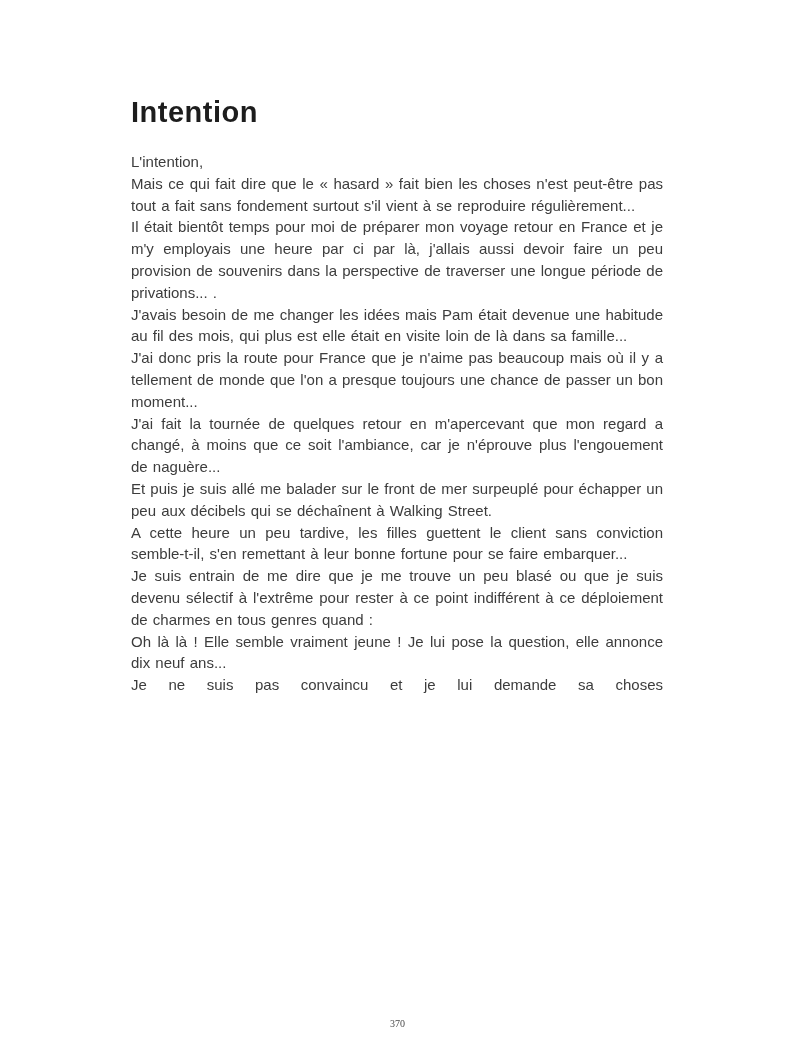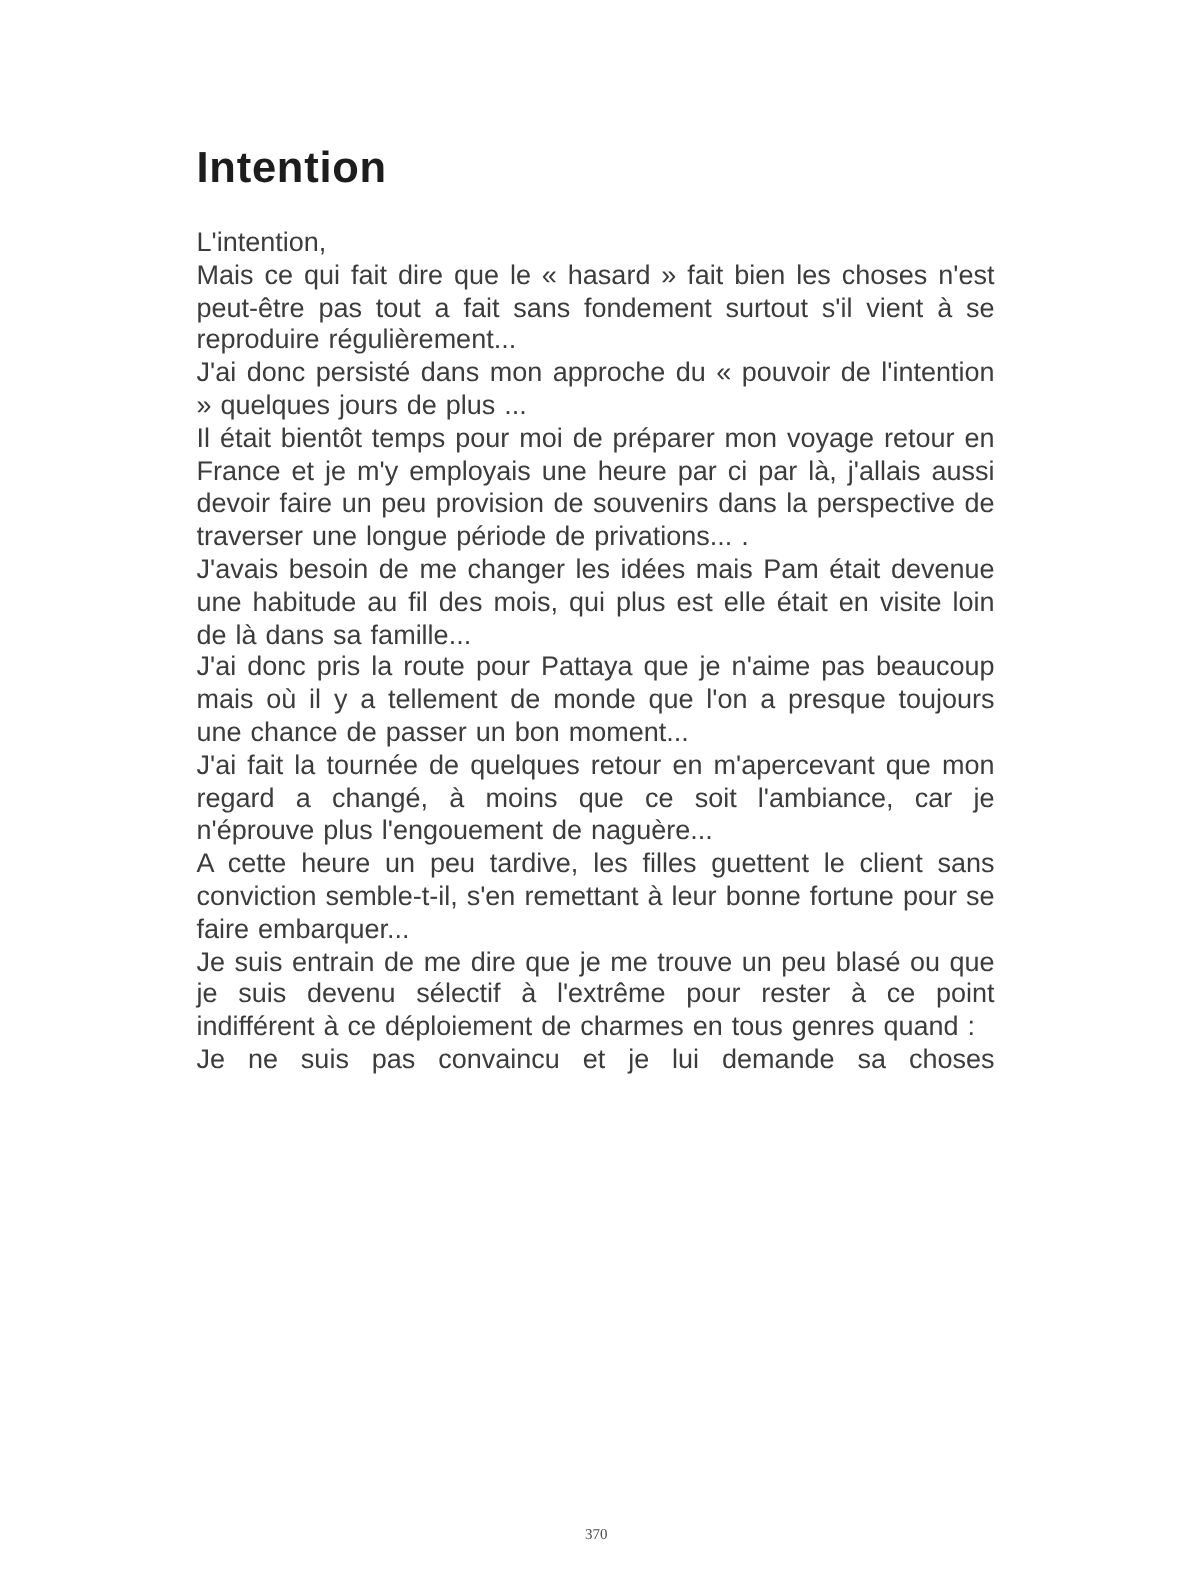--- a/index.html
+++ b/index.html
@@ -26,21 +26,21 @@
     font-weight: bold;
     color: #1d1d1d;
     margin: 0 0 22px 0;
     letter-spacing: 0.5px;
   }
   .body-text {
     width: 532px;
   }
   .body-paragraph {
     margin: 0;
-    font-size: 18px;
+    font-size: 15px;
     line-height: 21.8px;
     color: #3c3c3c;
     text-align: justify;
     word-spacing: 1px;
   }
   .last-line-justified {
     text-align-last: justify;
   }
   .page-number {
     position: absolute;
@@ -55,24 +55,25 @@
 </style>
 </head>
 <body>
 
 <div class="page">
   <h1 class="title">Intention</h1>
 
   <div class="body-text">
       <p class="body-paragraph">L'intention,</p>
       <p class="body-paragraph">Mais ce qui fait dire que le « hasard » fait bien les choses n'est peut-être pas tout a fait sans fondement surtout s'il vient à se reproduire régulièrement...</p>
-      <p class="body-paragraph">J'ai donc persisté dans mon approche du « pouvoir de l'intention » quelques jours de plus ...</p>
       <p class="body-paragraph">Il était bientôt temps pour moi de préparer mon voyage retour en France et je m'y employais une heure par ci par là, j'allais aussi devoir faire un peu provision de souvenirs dans la perspective de traverser une longue période de privations... .</p>
       <p class="body-paragraph">J'avais besoin de me changer les idées mais Pam était devenue une habitude au fil des mois, qui plus est elle était en visite loin de là dans sa famille...</p>
-      <p class="body-paragraph">J'ai donc pris la route pour Pattaya que je n'aime pas beaucoup mais où il y a tellement de monde que l'on a presque toujours une chance de passer un bon moment...</p>
+      <p class="body-paragraph">J'ai donc pris la route pour France que je n'aime pas beaucoup mais où il y a tellement de monde que l'on a presque toujours une chance de passer un bon moment...</p>
       <p class="body-paragraph">J'ai fait la tournée de quelques retour en m'apercevant que mon regard a changé, à moins que ce soit l'ambiance, car je n'éprouve plus l'engouement de naguère...</p>
+      <p class="body-paragraph">Et puis je suis allé me balader sur le front de mer surpeuplé pour échapper un peu aux décibels qui se déchaînent à Walking Street.</p>
       <p class="body-paragraph">A cette heure un peu tardive, les filles guettent le client sans conviction semble-t-il, s'en remettant à leur bonne fortune pour se faire embarquer...</p>
       <p class="body-paragraph">Je suis entrain de me dire que je me trouve un peu blasé ou que je suis devenu sélectif à l'extrême pour rester à ce point indifférent à ce déploiement de charmes en tous genres quand :</p>
+      <p class="body-paragraph">Oh là là ! Elle semble vraiment jeune ! Je lui pose la question, elle annonce dix neuf ans...</p>
       <p class="body-paragraph last-line-justified">Je ne suis pas convaincu et je lui demande sa choses</p>
     </div>
 
   <div class="page-number">370</div>
 </div>
 
 </body></html>

